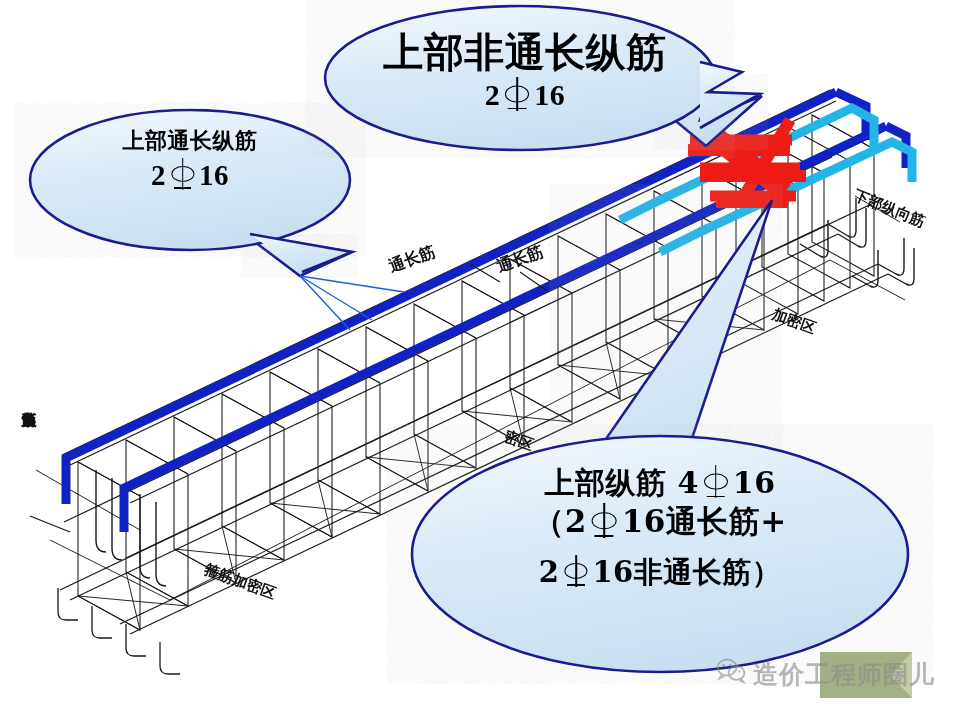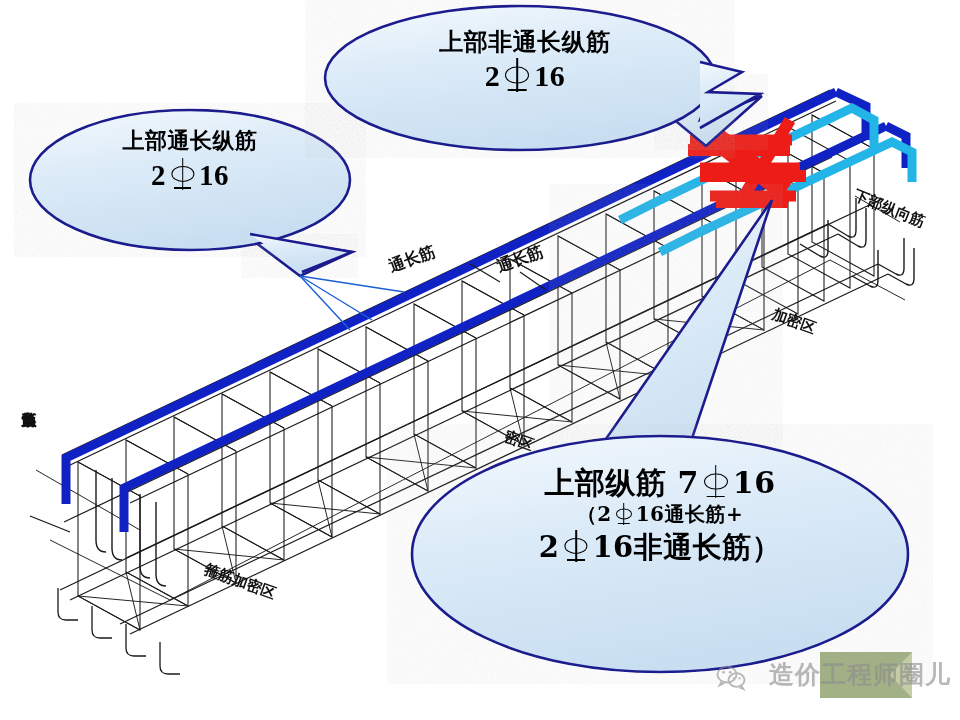--- a/index.html
+++ b/index.html
@@ -22,27 +22,27 @@
     pointer-events:none;
   }
   .cn{font-family:"DejaVu Serif","Liberation Serif",serif;font-weight:bold;}
   .num{font-family:"Liberation Serif","DejaVu Serif",serif;font-weight:bold;text-align:center;}
 
   #txt-topleft{left:30px;top:128px;width:320px;font-size:30px;}
   #txt-topleft .l1{font-size:22px;}
   #txt-topleft .l2{font-size:29px;margin-top:4px;}
 
   #txt-topmid{left:330px;top:28px;width:390px;font-size:31px;}
-  #txt-topmid .l1{font-size:24px;}
+  #txt-topmid .l1{font-size:40px;}
   #txt-topmid .l2{font-size:30px;margin-top:2px;}
 
   #txt-bottom{left:445px;top:465px;width:430px;font-size:29px;}
   #txt-bottom .l1{font-size:30px;}
-  #txt-bottom .l2{font-size:20px;margin-top:3px;}
-  #txt-bottom .l3{font-size:29px;margin-top:3px;}
+  #txt-bottom .l2{font-size:31px;margin-top:3px;}
+  #txt-bottom .l3{font-size:29px;margin-top:15px;}
 
   
   .rb{display:inline-block;position:relative;width:1em;height:1em;
       vertical-align:-0.12em;margin:0 2px;}
   .rb i{position:absolute;left:50%;top:50%;transform:translate(-50%,-50%);
         display:block;width:0.80em;height:0.56em;border:1.6px solid #000;
         border-radius:50%;box-sizing:border-box;}
   .rb b{position:absolute;left:50%;top:-0.06em;transform:translateX(-50%);
         display:block;width:1.6px;height:1.12em;background:#000;}
   .rb u{position:absolute;left:50%;bottom:-0.02em;transform:translateX(-50%);
@@ -55,21 +55,21 @@
   #an-tong1{left:386px;top:258px;font-size:16px;transform:rotate(-20deg);transform-origin:left top;}
   #an-tong2{left:494px;top:258px;font-size:16px;transform:rotate(-20deg);transform-origin:left top;}
   #an-xia{left:858px;top:186px;font-size:15px;transform:rotate(22deg);transform-origin:left top;}
   #an-jiami1{left:776px;top:305px;font-size:15px;transform:rotate(20deg);transform-origin:left top;}
   #an-jiami2{left:508px;top:427px;font-size:15px;transform:rotate(20deg);transform-origin:left top;}
   #an-gu{left:208px;top:560px;font-size:15px;transform:rotate(20deg);transform-origin:left top;}
   #an-zhijiao{left:18px;top:400px;font-size:15px;width:18px;line-height:1.02;
                writing-mode:vertical-rl;text-orientation:upright;letter-spacing:0px;}
 
   
-  #watermark{position:absolute;left:716px;top:658px;display:flex;align-items:flex-end;gap:23px;
+  #watermark{position:absolute;left:716px;top:658px;display:flex;align-items:flex-start;gap:7px;
              opacity:.62;pointer-events:none;}
   #watermark .wmtext{font-family:"DejaVu Sans","Liberation Sans",sans-serif;
              font-size:25px;font-weight:bold;color:#8d8d8d;letter-spacing:1px;}
   #wm-green{position:absolute;left:820px;top:652px;width:92px;height:46px;
             background:#8d9e6a;opacity:.80;}
   #wm-green:after{content:"";position:absolute;right:0;top:0;width:0;height:0;
             border-top:23px solid transparent;border-bottom:23px solid transparent;
             border-right:22px solid #b6c191;}
 </style>
 </head>
@@ -279,21 +279,21 @@
     <div class="l1 cn">上部通长纵筋</div>
     <div class="l2 num"><span>2</span><span class="rb"><b></b><i></i><u></u></span><span>16</span></div>
   </div>
 
   <div class="callout-text" id="txt-topmid">
     <div class="l1 cn">上部非通长纵筋</div>
     <div class="l2 num"><span>2</span><span class="rb"><b></b><i></i><u></u></span><span>16</span></div>
   </div>
 
   <div class="callout-text" id="txt-bottom">
-    <div class="l1 cn"><span>上部纵筋 7</span><span class="rb"><b></b><i></i><u></u></span><span>16</span></div>
+    <div class="l1 cn"><span>上部纵筋 4</span><span class="rb"><b></b><i></i><u></u></span><span>16</span></div>
     <div class="l2 cn"><span>（2</span><span class="rb"><b></b><i></i><u></u></span><span>16通长筋+</span></div>
     <div class="l3 cn"><span>2</span><span class="rb"><b></b><i></i><u></u></span><span>16非通长筋）</span></div>
   </div>
 
   <div class="anno" id="an-tong1">通长筋</div>
   <div class="anno" id="an-tong2">通长筋</div>
   <div class="anno" id="an-xia">下部纵向筋</div>
   <div class="anno" id="an-jiami1">加密区</div>
   <div class="anno" id="an-jiami2">密区</div>
   <div class="anno" id="an-gu">箍筋加密区</div>

